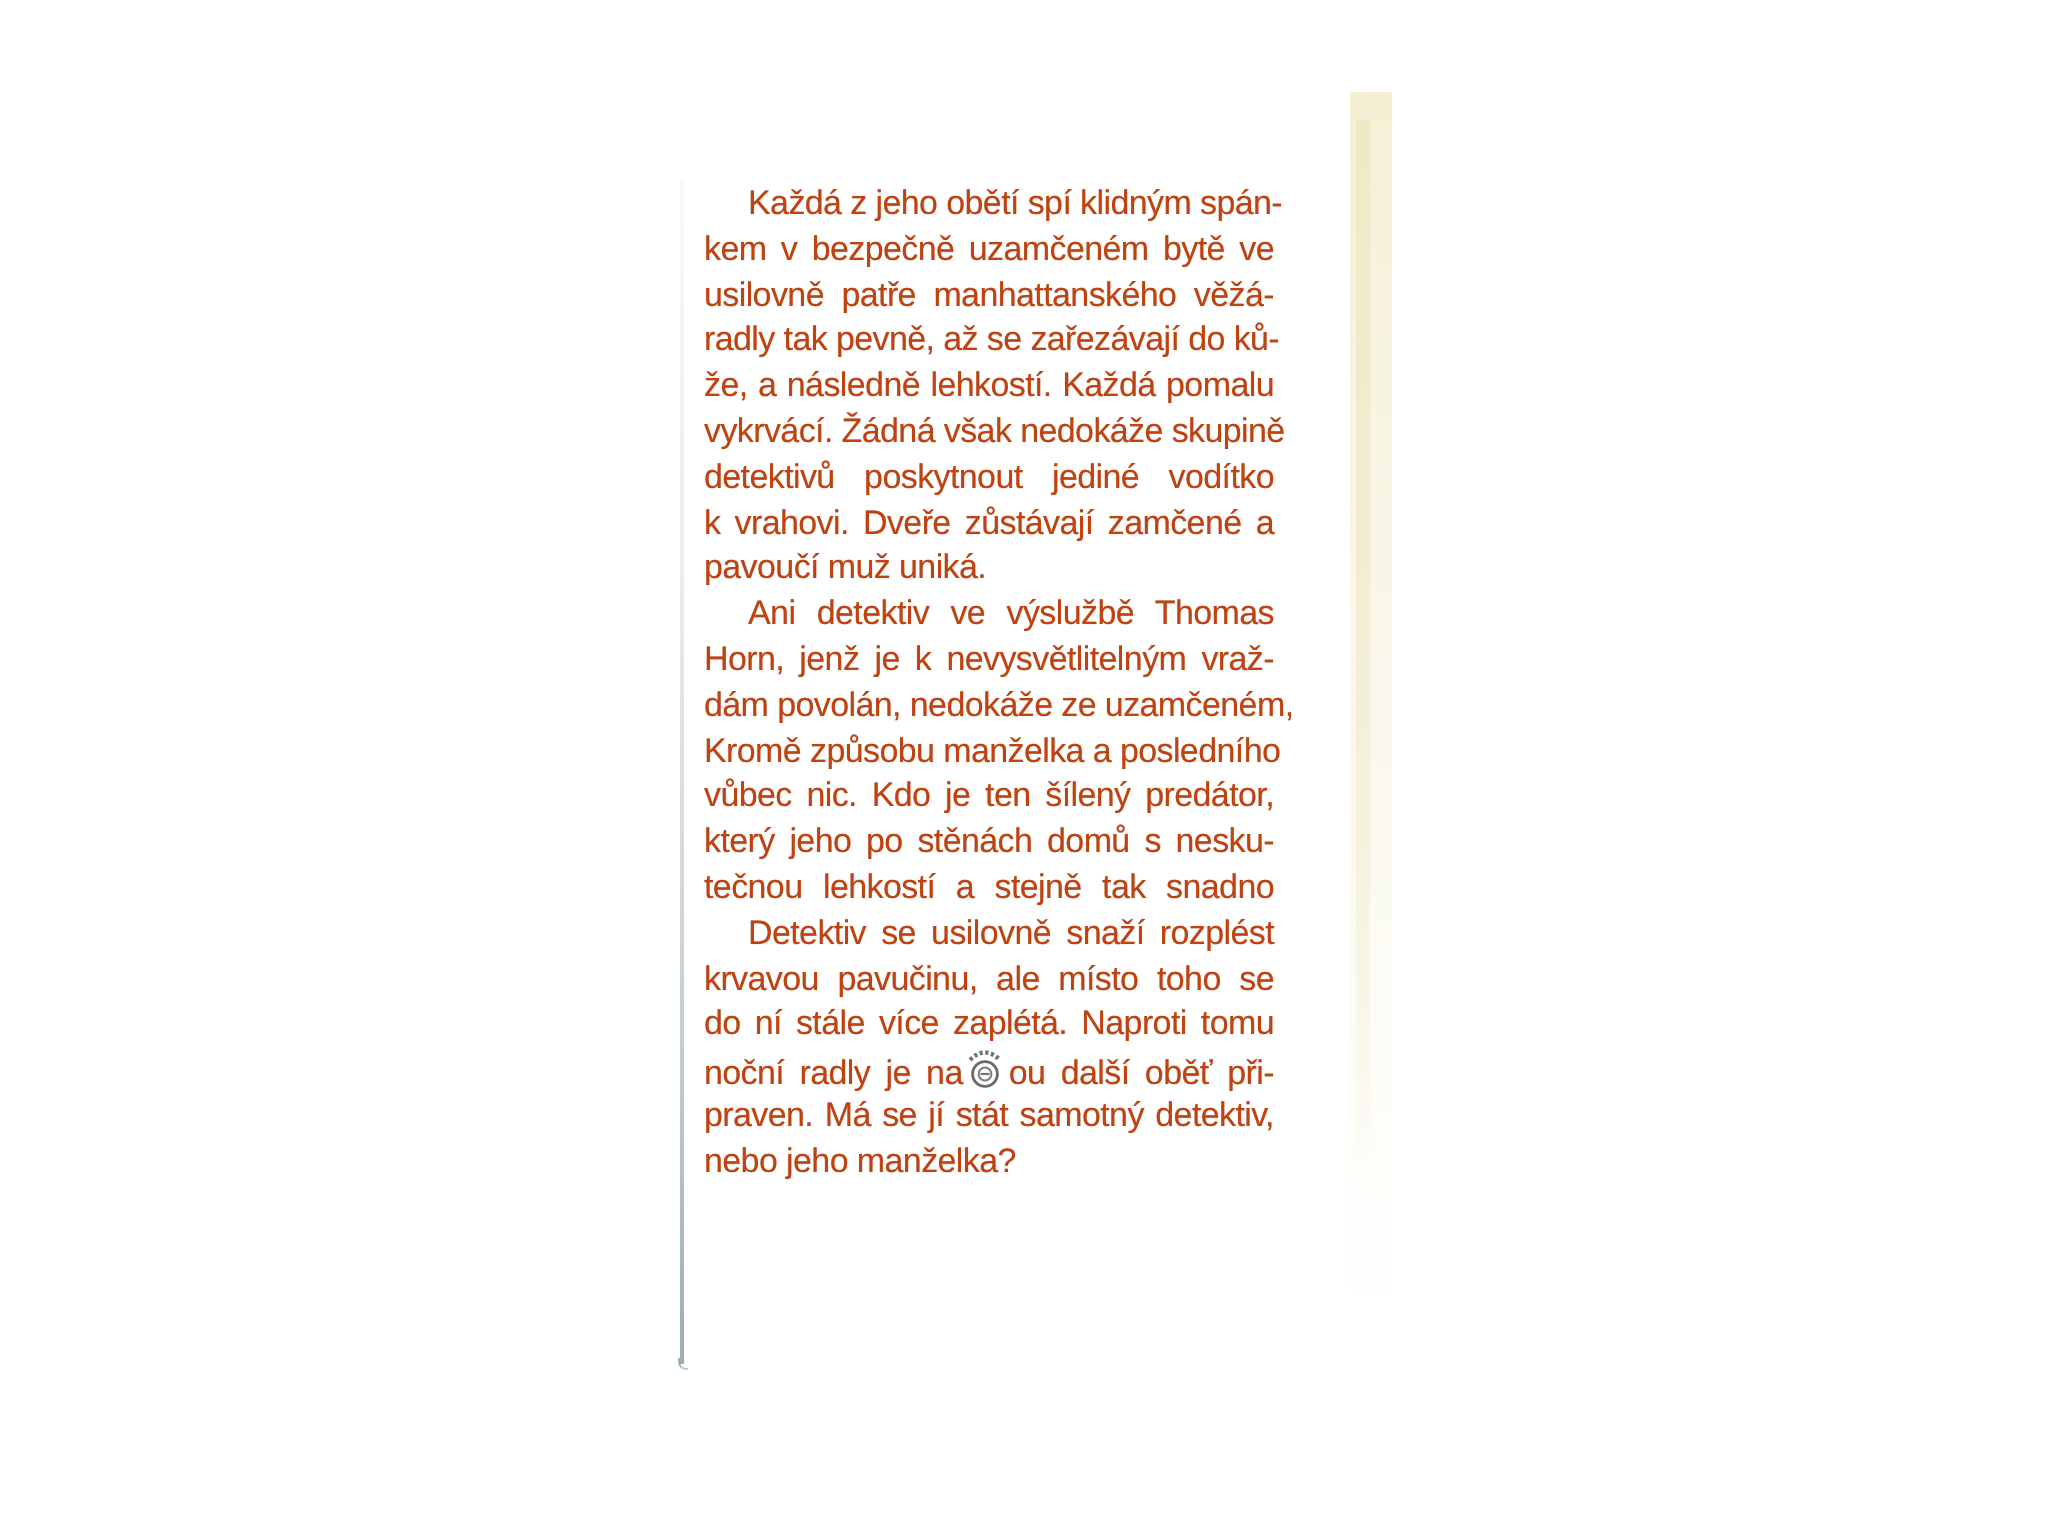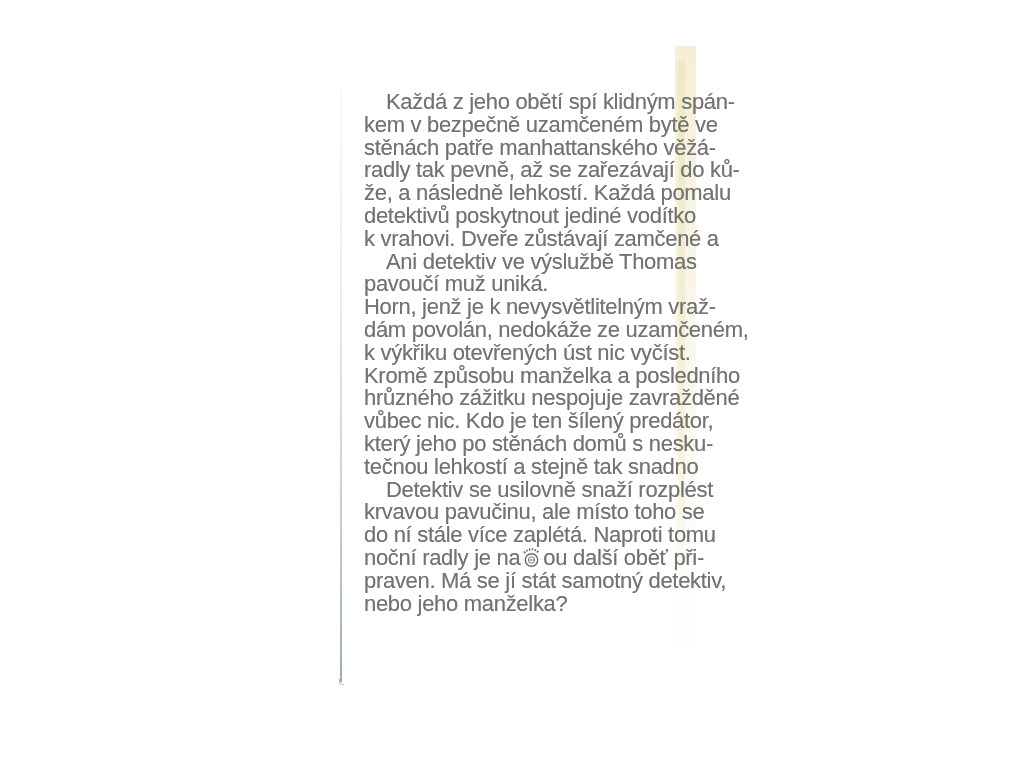--- a/index.html
+++ b/index.html
@@ -59,25 +59,25 @@
     top: 60px;
     width: 7px;
     height: 520px;
     background: linear-gradient(to bottom,
       rgba(238,231,192,0.8) 0%,
       rgba(240,234,200,0.5) 70%,
       rgba(244,239,214,0.1) 100%);
   }
   .text-block {
     position: absolute;
-    left: 364px;
+    left: 352px;
     top: 91px;
     width: 285px;
-    color: #737373;
-    font-size: 22px;
+    color: #c2410c;
+    font-size: 17px;
     letter-spacing: -0.3px;
     text-shadow: 0 0 0.5px rgba(80,80,80,0.45);
   }
   .line {
     height: 22.8px;
     line-height: 22.8px;
     white-space: nowrap;
     text-align: justify;
     text-align-last: justify;
     overflow: visible;
@@ -108,33 +108,32 @@
 
   <div class="left-edge-line"></div>
   <div class="left-edge-hook"></div>
   <div class="right-edge-band"></div>
   <div class="right-edge-core"></div>
 
   <div class="text-block">
 
     <div class="line indent">Každá z jeho obětí spí klidným spán-</div>
     <div class="line">kem v bezpečně uzamčeném bytě ve</div>
-    <div class="line">stěnách patře manhattanského věžá-</div>
+    <div class="line">usilovně patře manhattanského věžá-</div>
     <div class="line">radly tak pevně, až se zařezávají do ků-</div>
     <div class="line">že, a následně lehkostí. Každá pomalu</div>
+    <div class="line">vykrvácí. Žádná však nedokáže skupině</div>
     <div class="line">detektivů poskytnout jediné vodítko</div>
     <div class="line">k vrahovi. Dveře zůstávají zamčené a</div>
+    <div class="line para-end">pavoučí muž uniká.</div>
+
     <div class="line indent">Ani detektiv ve výslužbě Thomas</div>
-
-    <div class="line para-end">pavoučí muž uniká.</div>
     <div class="line">Horn, jenž je k nevysvětlitelným vraž-</div>
     <div class="line">dám povolán, nedokáže ze uzamčeném,</div>
-    <div class="line">k výkřiku otevřených úst nic vyčíst.</div>
     <div class="line">Kromě způsobu manželka a posledního</div>
-    <div class="line">hrůzného zážitku nespojuje zavražděné</div>
     <div class="line">vůbec nic. Kdo je ten šílený predátor,</div>
     <div class="line">který jeho po stěnách domů s nesku-</div>
     <div class="line">tečnou lehkostí a stejně tak snadno</div>
 
     <div class="line indent">Detektiv se usilovně snaží rozplést</div>
     <div class="line">krvavou pavučinu, ale místo toho se</div>
     <div class="line">do ní stále více zaplétá. Naproti tomu</div>
 
     <div class="line"><span>noční radly je na</span><span class="stamp-gap"><svg width="23" height="28" viewBox="0 0 23 28">
         <path d="M4,10 Q11.5,2.5 19,10" fill="none" stroke="#5d5d5d" stroke-width="2.2" stroke-dasharray="1.6,1.3" opacity="0.85"></path>

